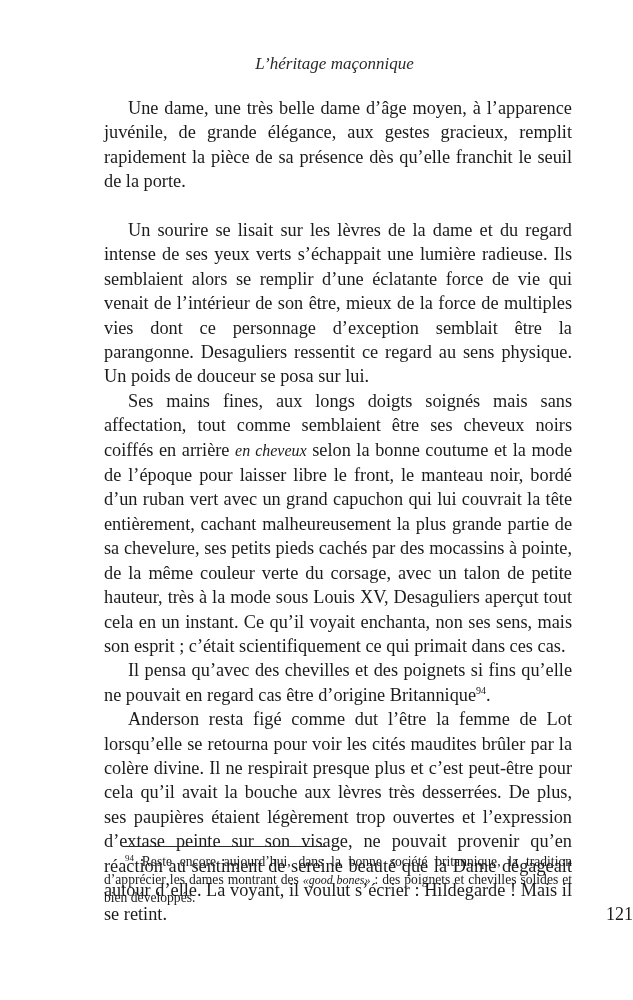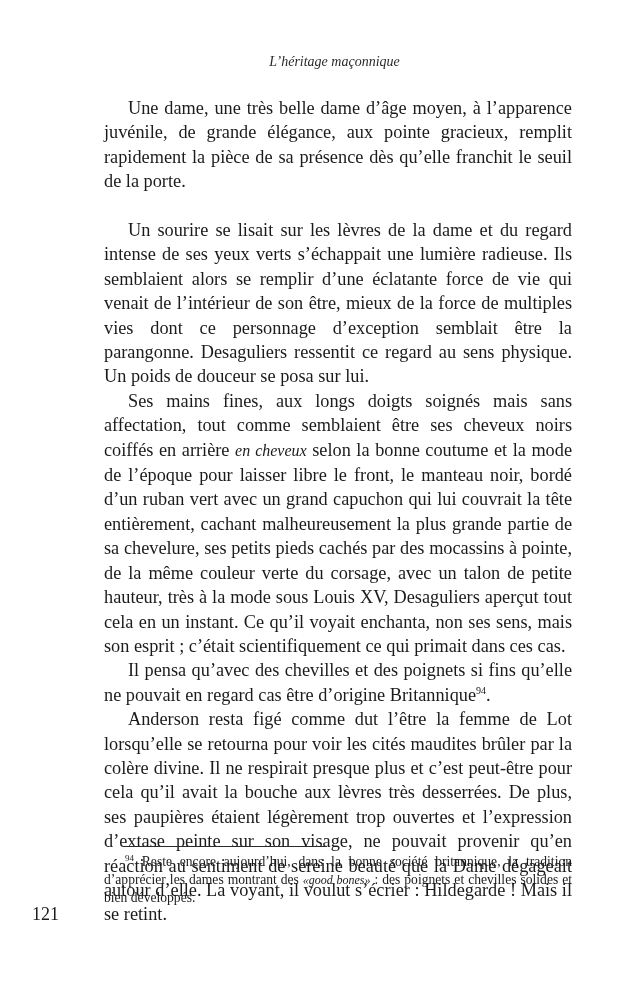--- a/index.html
+++ b/index.html
@@ -4,21 +4,21 @@
   <style>
     html, body { margin: 0; padding: 0; background: #ffffff; }
     body { width: 633px; height: 1000px; position: relative; overflow: hidden; }
     .page {
       position: absolute; left: 0; top: 0; width: 633px; height: 1000px;
       background: #ffffff; color: #1b1b1b;
       font-family: "Liberation Serif", "DejaVu Serif", serif;
     }
     .running-head {
       position: absolute; top: 54px; left: 0; width: 633px; text-align: center;
-      font-style: italic; font-size: 14px; color: #2a2a2a;
+      font-style: italic; font-size: 17px; color: #2a2a2a;
       padding-left: 36px; box-sizing: border-box;
     }
     .body-text {
       position: absolute; left: 104px; width: 468px; top: 96px;
       font-size: 18.3px; line-height: 24.4px; text-align: justify;
       hyphens: none;
     }
     .body-text p { margin: 0; text-indent: 24px; }
     .body-text p.gap-after { margin-bottom: 24.4px; }
     .body-text em { font-style: italic; font-size: 16px; margin-top: 17px; }
@@ -28,33 +28,33 @@
       border-top: 1.3px solid #2a2a2a;
     }
     .footnote {
       position: absolute; left: 104px; width: 468px; top: 853px;
       font-size: 13.6px; line-height: 17.5px; text-align: justify;
     }
     .footnote p { margin: 0; text-indent: 21px; }
     .footnote sup { font-size: 9px; vertical-align: 5px; }
     .footnote em { font-style: italic; font-size: 12px; }
     .page-number {
-      position: absolute; top: 904px; left: 0; width: 633px; text-align: left;
-      font-size: 18px; padding-left: 32px; box-sizing: border-box;
+      position: absolute; top: 904px; left: 0; width: 633px; text-align: right;
+      font-size: 18px; padding-left: 20px; box-sizing: border-box;
     }
   </style>
 </head>
 <body>
 
 <div class="page">
   <div class="running-head">L’héritage maçonnique</div>
 
   <div class="body-text">
     <p class="gap-after">
-      <span>Une dame, une très belle dame d’âge moyen, à l’apparence juvénile, de grande élégance, aux pointe gracieux, remplit rapidement la pièce de sa présence dès qu’elle franchit le seuil de la porte.</span>
+      <span>Une dame, une très belle dame d’âge moyen, à l’apparence juvénile, de grande élégance, aux gestes gracieux, remplit rapidement la pièce de sa présence dès qu’elle franchit le seuil de la porte.</span>
     </p>
     <p>
       <span>Un sourire se lisait sur les lèvres de la dame et du regard intense de ses yeux verts s’échappait une lumière radieuse. Ils semblaient alors se remplir d’une éclatante force de vie qui venait de l’intérieur de son être, mieux de la force de multiples vies dont ce personnage d’exception semblait être la parangonne. Desaguliers ressentit ce regard au sens physique. Un poids de douceur se posa sur lui.</span>
     </p>
     <p>
       <span>Ses mains fines, aux longs doigts soignés mais sans affectation, tout comme semblaient être ses cheveux noirs coiffés en arrière </span><em>en cheveux</em><span> selon la bonne coutume et la mode de l’époque pour laisser libre le front, le manteau noir, bordé d’un ruban vert avec un grand capuchon qui lui couvrait la tête entièrement, cachant malheureusement la plus grande partie de sa chevelure, ses petits pieds cachés par des mocassins à pointe, de la même couleur verte du corsage, avec un talon de petite hauteur, très à la mode sous Louis XV, Desaguliers aperçut tout cela en un instant. Ce qu’il voyait enchanta, non ses sens, mais son esprit ; c’était scientifiquement ce qui primait dans ces cas.</span>
     </p>
     <p>
       <span>Il pensa qu’avec des chevilles et des poignets si fins qu’elle ne pouvait en regard cas être d’origine Britannique</span><sup>94</sup><span>.</span>
     </p>

